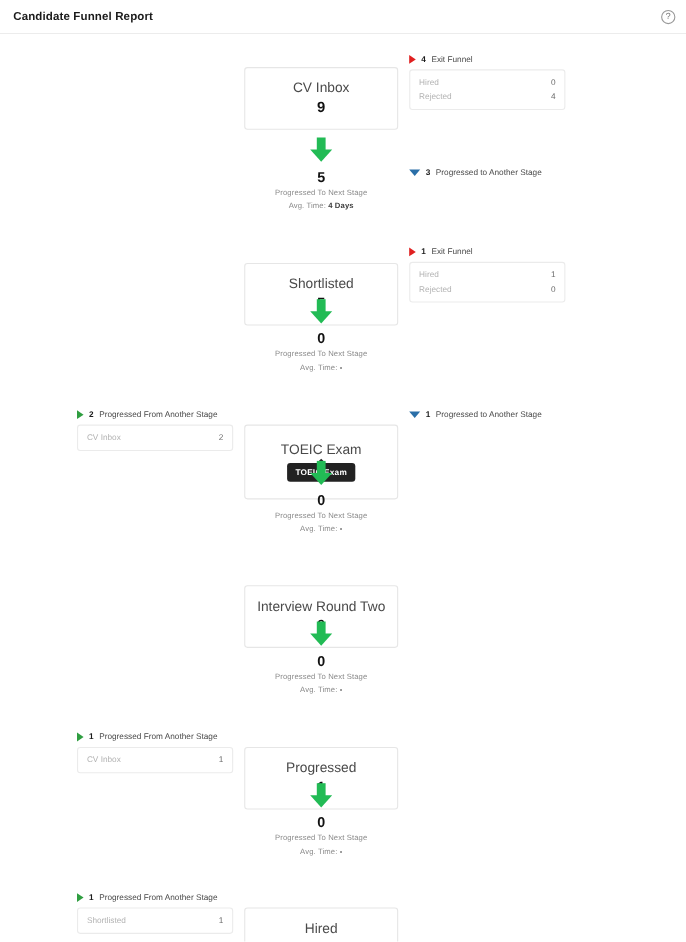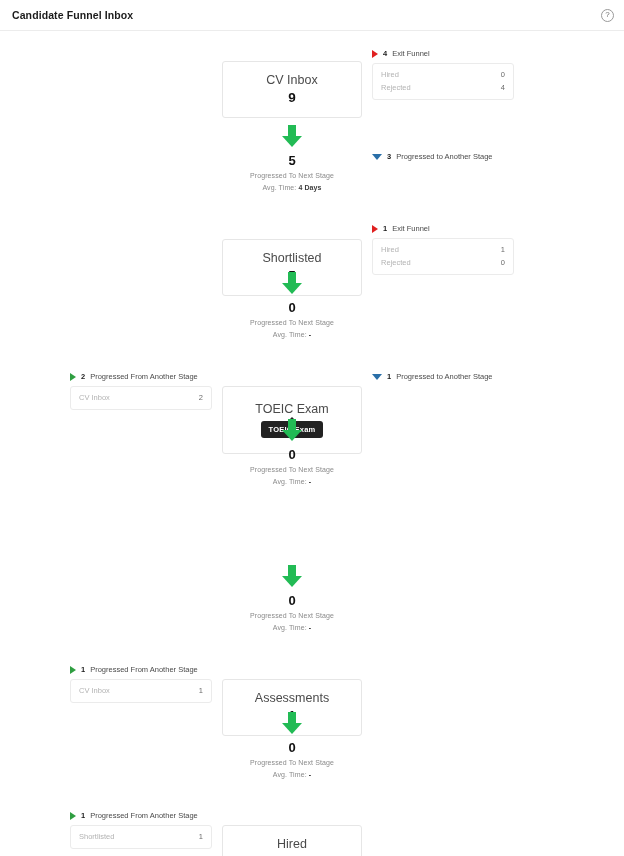--- a/index.html
+++ b/index.html
@@ -219,21 +219,21 @@
     font-size: 7.5px;
     padding: 2px 0;
   }
   .side-row .k { color: #b3b3b3; }
   .side-row .v { color: #6a6a6a; }
 </style>
 </head>
 <body>
 
 <div class="app-header">
-  <div class="app-title">Candidate Funnel Inbox</div>
+  <div class="app-title">Candidate Funnel Report</div>
   <div class="header-right">
     <div class="help-icon">?</div>
   </div>
 </div>
 
 <div class="funnel-canvas">
 
   <div class="side-group side-right" style="top:18px;">
     <div class="side-head">
       <span class="tri-right-red"></span>
@@ -366,33 +366,37 @@
   <div class="connector" style="top:388px;">
     <div class="arrow-down">
       <div class="shaft"></div>
         <div class="head"></div>
     </div>
     <div class="progressed-count">0</div>
     <div class="progressed-label">Progressed To Next Stage</div>
     <div class="avg-time"><span>Avg. Time: </span><b>-</b></div>
   </div>
 
+  <div class="stage-card" style="top:501px; height:57px;">
+    <div class="stage-name">Interview Round Two</div>
+    <div class="stage-count">0</div>
+  </div>
 
   <div class="connector" style="top:534px;">
     <div class="arrow-down">
       <div class="shaft"></div>
         <div class="head"></div>
     </div>
     <div class="progressed-count">0</div>
     <div class="progressed-label">Progressed To Next Stage</div>
     <div class="avg-time"><span>Avg. Time: </span><b>-</b></div>
   </div>
 
   <div class="stage-card" style="top:648px; height:57px;">
-    <div class="stage-name">Assessments</div>
+    <div class="stage-name">Progressed</div>
     <div class="stage-count">1</div>
   </div>
 
   <div class="connector" style="top:681px;">
     <div class="arrow-down">
       <div class="shaft"></div>
         <div class="head"></div>
     </div>
     <div class="progressed-count">0</div>
     <div class="progressed-label">Progressed To Next Stage</div>

